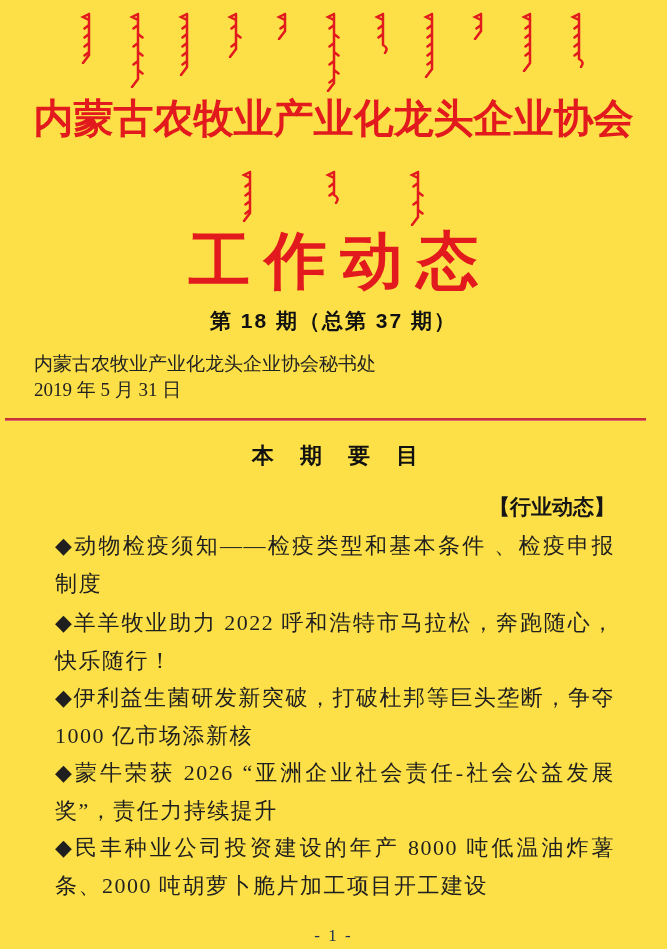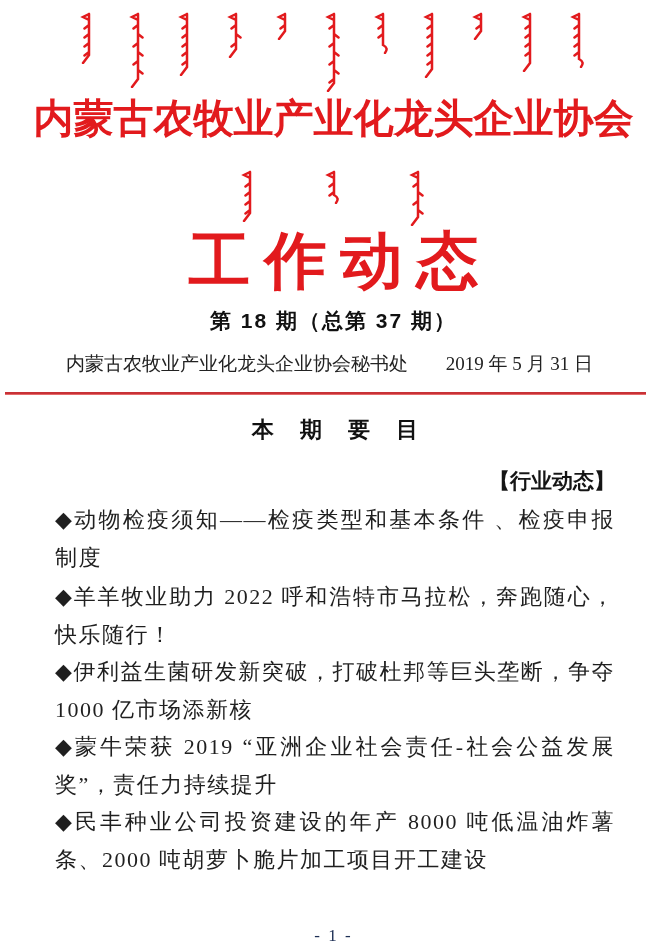--- a/index.html
+++ b/index.html
@@ -2,21 +2,21 @@
 <html><head>
 <meta charset="utf-8">
 <style>
   * { margin: 0; padding: 0; box-sizing: border-box; }
   html, body { background: #888; }
   .page {
     position: relative;
     width: 667px;
     height: 949px;
     margin: 0 auto;
-    background: #ffffff;
+    background: #fde047;
     overflow: hidden;
     font-family: "Liberation Serif", "DejaVu Serif", serif;
     color: #1c1c1c;
   }
   
   .mgl-row {
     display: flex;
     justify-content: center;
     align-items: flex-start;
   }
@@ -47,27 +47,28 @@
   .issue-line {
     margin-top: 13px;
     text-align: center;
     font-size: 21px;
     font-weight: bold;
     letter-spacing: 2px;
     color: #111;
     font-family: "Liberation Sans", "DejaVu Sans", sans-serif;
   }
   .pub-row {
-    margin: 16px 74px 0 66px;
+    margin: 16px 74px 0 34px;
     display: flex;
     justify-content: space-between;
     align-items: baseline;
     font-size: 19px;
     color: #222;
     font-family: "Liberation Serif", "DejaVu Serif", serif;
+    flex-direction: column;
   }
   .red-rule {
     margin-top: 15px;
     margin-left: 5px;
     width: 641px;
     height: 3px;
     background: #c83136;
     border-bottom: 1px solid #e46a6a;
   }
   
@@ -184,21 +185,21 @@
   <div class="toc">
     <div class="toc-title">本 期 要 目</div>
     <div id="toc-sections">
         <div class="toc-section">
           <div class="toc-section-header">【行业动态】</div>
           <p class="toc-item">◆动物检疫须知——检疫类型和基本条件 、检疫申报制度</p>
         </div>
         <div class="toc-section">
           <p class="toc-item">◆羊羊牧业助力 2022 呼和浩特市马拉松，奔跑随心，快乐随行！</p>
           <p class="toc-item">◆伊利益生菌研发新突破，打破杜邦等巨头垄断，争夺 1000 亿市场添新核</p>
-          <p class="toc-item">◆蒙牛荣获 2019 “亚洲企业社会责任-社会公益发展奖”，责任力持续提升</p>
+          <p class="toc-item">◆蒙牛荣获 2026 “亚洲企业社会责任-社会公益发展奖”，责任力持续提升</p>
           <p class="toc-item">◆民丰种业公司投资建设的年产 8000 吨低温油炸薯条、2000 吨胡萝卜脆片加工项目开工建设</p>
         </div>
       </div>
   </div>
 
   <div class="page-number">- 1 -</div>
 
 </div>
 
 </body></html>

